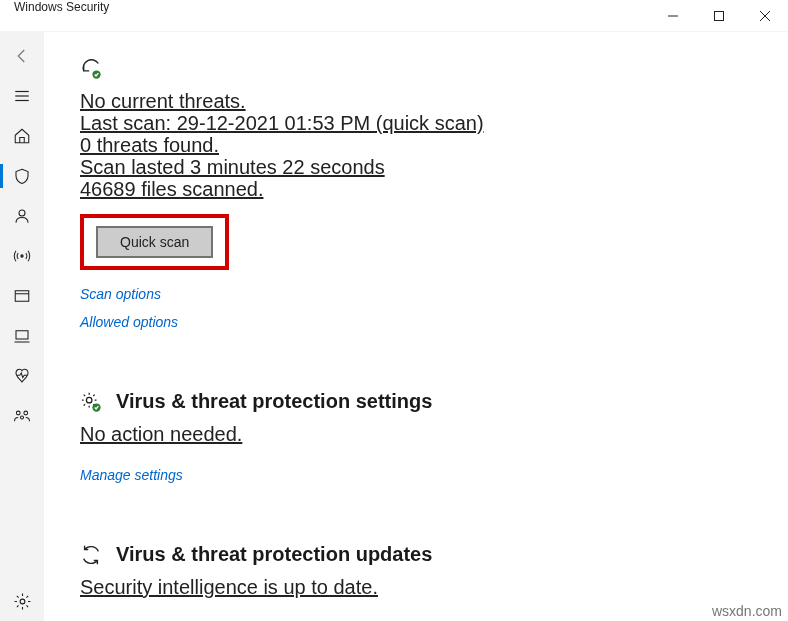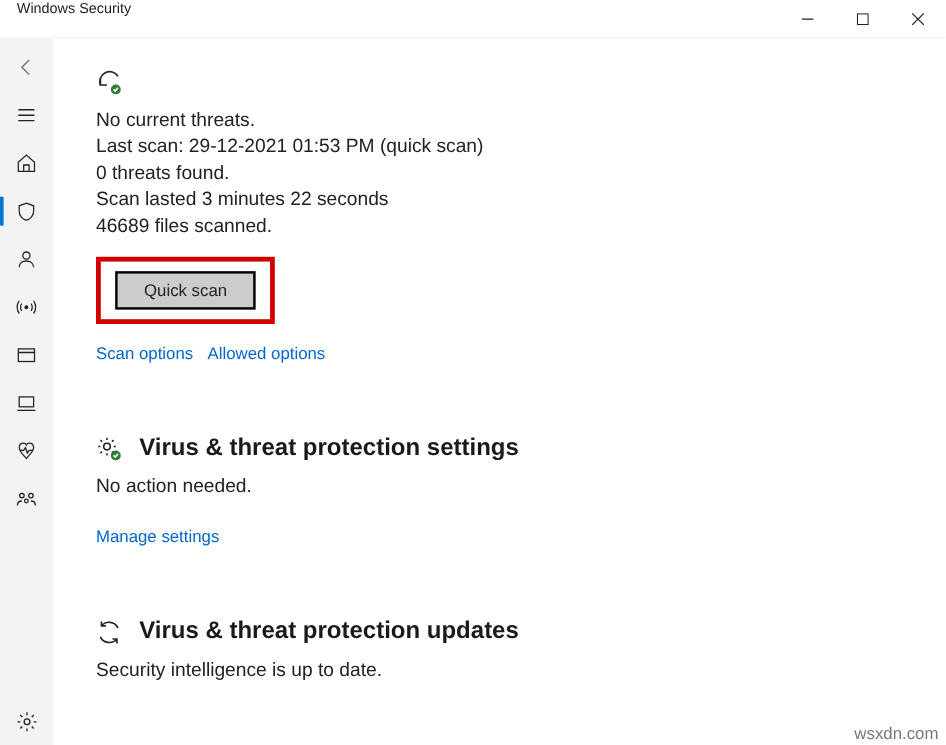--- a/index.html
+++ b/index.html
@@ -68,38 +68,38 @@
 svg { display: block; }
 .content {
   flex: 1;
   padding: 26px 0 0 36px;
   overflow: hidden;
 }
 .section { margin-bottom: 60px; }
 .sec-head { display: flex; align-items: center; gap: 14px; margin-bottom: 10px; }
 .sec-head h2 { font-size: 20px; font-weight: 600; color: #1a1a1a; }
 .sec-icon { width: 22px; height: 22px; display:flex; align-items:center; justify-content:center;}
-.body-text { font-size: 16px; color: #222; line-height: 22px; }
+.body-text { font-size: 20px; color: #222; line-height: 22px; text-decoration: underline; }
 .btn-wrap {
   border: 4px solid #d30000;
   display: inline-block;
   padding: 8px 12px;
   margin-top: 14px;
   margin-bottom: 12px;
 }
 button.quickscan {
   font-family: inherit;
   font-size: 14px;
   color: #222;
   background: #cccccc;
-  border: 2px solid #000000;
+  border: 2px solid #737373;
   padding: 6px 22px;
   min-width: 112px;
 }
-.linklist { display: flex; flex-direction: row; gap: 12px; margin-top: 4px; }
+.linklist { display: flex; flex-direction: column; gap: 12px; margin-top: 4px; font-style: italic; }
 .link { color: #0066cc; font-size: 14px; cursor: pointer; }
 .watermark {
   position: absolute;
   right: 6px;
   bottom: 2px;
   font-size: 14px;
   color: #777;
 }
 </style>
 </head>

